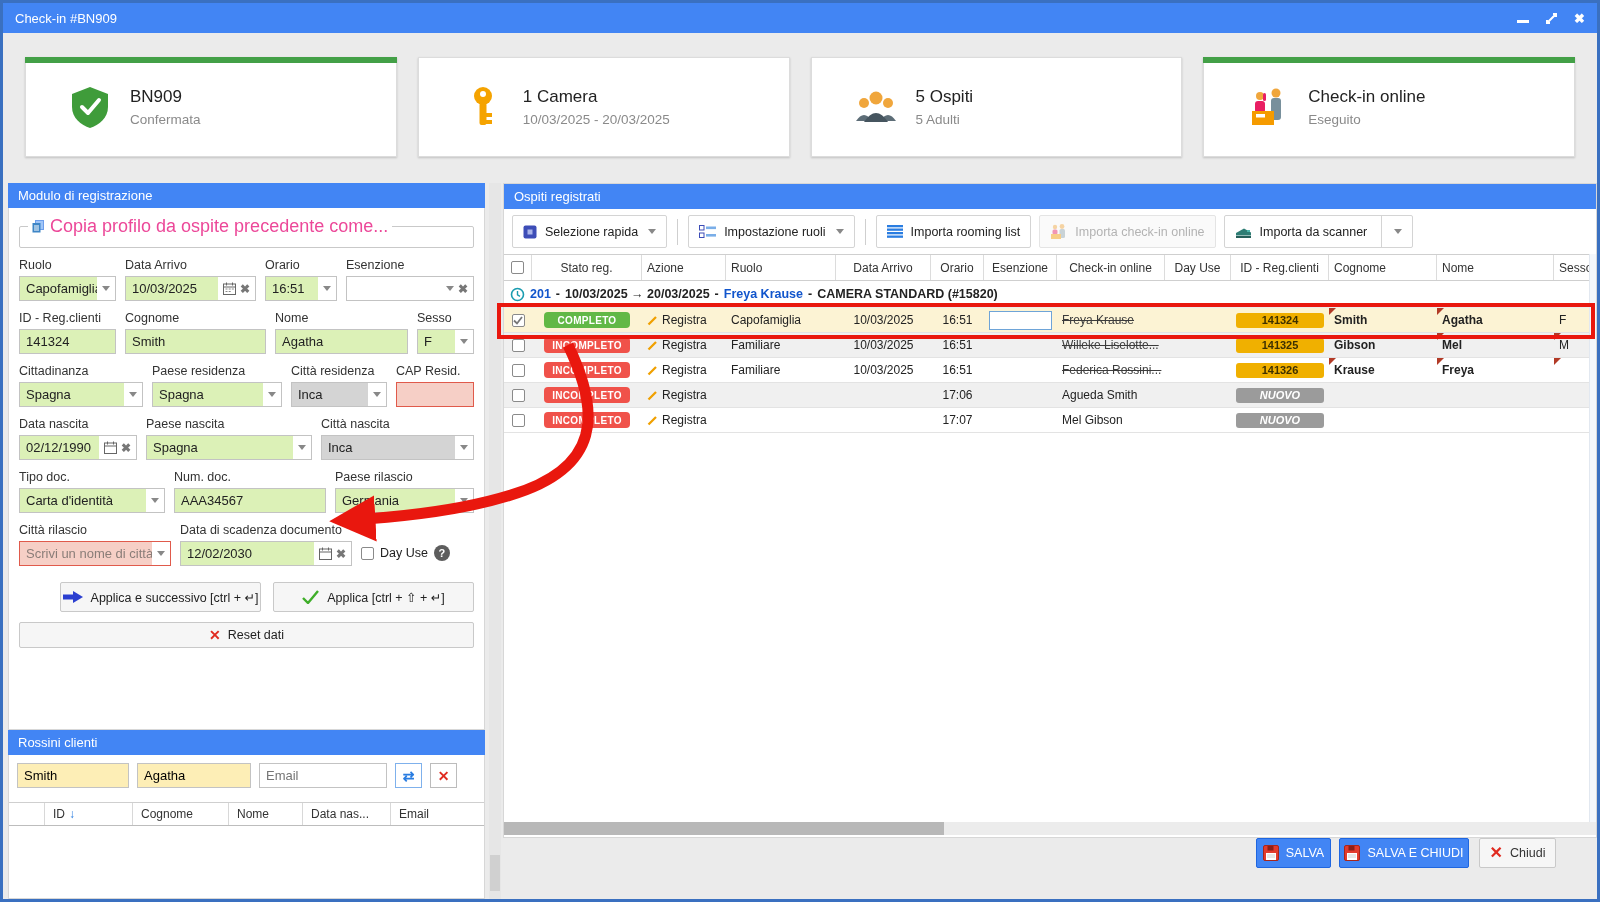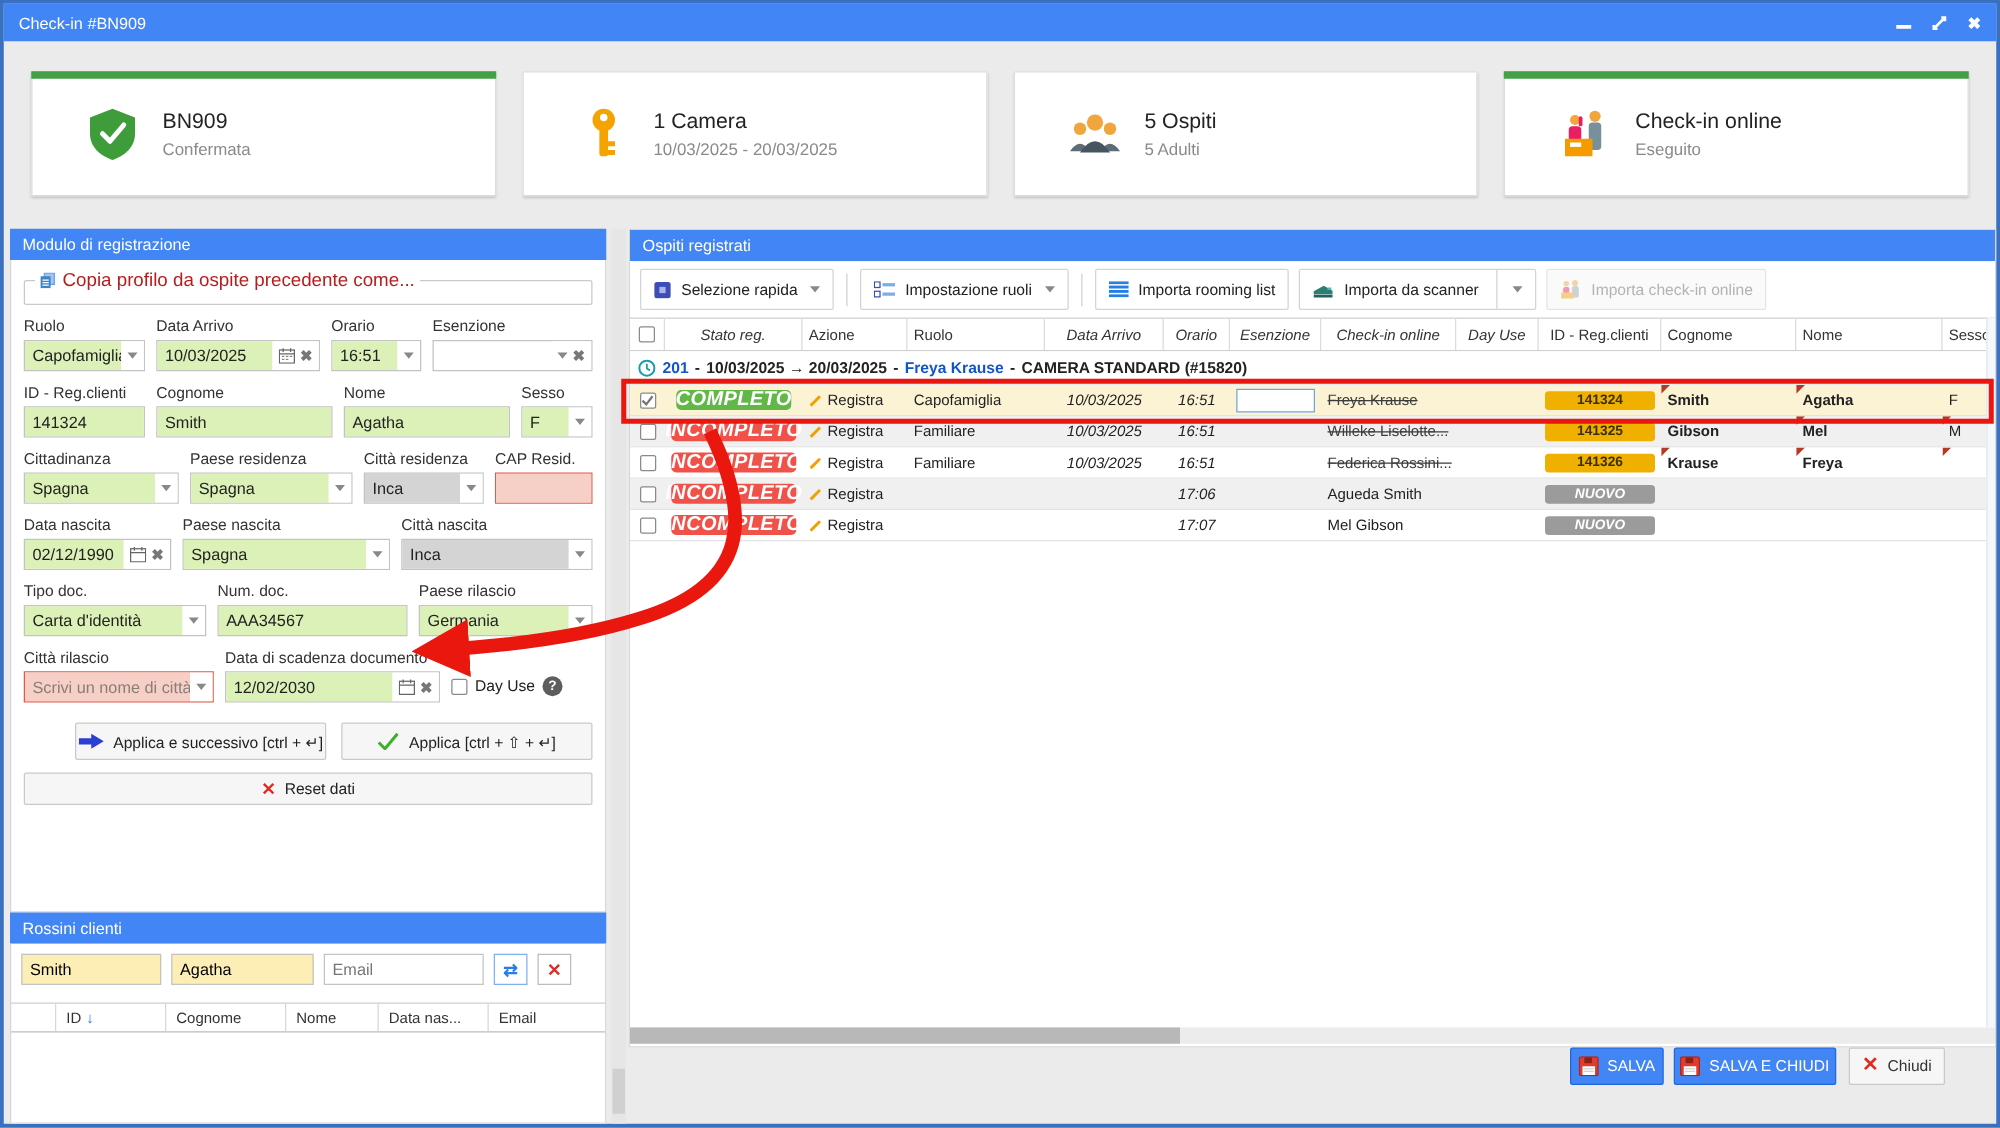--- a/index.html
+++ b/index.html
@@ -22,21 +22,21 @@
   .card.gtop:before{content:"";position:absolute;left:-1px;right:-1px;top:-1px;height:6px;background:#43a047;}
   .card .ic{width:44px;height:44px;flex:0 0 auto;}
   .card .t1{font-size:17px;color:#222;margin-bottom:5px;}
   .card .t2{font-size:13.5px;color:#8a8a8a;}
   
   .phead{position:absolute;height:25px;background:#4285f4;color:#fff;font-size:13px;
     line-height:25px;padding-left:10px;}
   .pbody{position:absolute;background:#fff;border:1px solid #d7d7d7;border-top:none;}
   
   .fieldset{margin:8px 10px 0;border:1px solid #c9c9c9;border-radius:2px;padding:2px 8px 8px;}
-  .fieldset legend{font-size:15px;color:#b91c1c;padding:0 4px;display:flex;align-items:center;gap:5px;}
+  .fieldset legend{font-size:18px;color:#ec4899;padding:0 4px;display:flex;align-items:center;gap:5px;}
   .copybtns{display:flex;gap:10px;margin-top:4px;}
   .copybtn{flex:1;height:26px;background:#fbfbfb;border:1px solid #e2e2e2;color:#ababab;
     font-size:11px;display:flex;align-items:center;justify-content:center;}
   .frow{display:flex;gap:9px;margin:10px 10px 0;}
   .fg{display:flex;flex-direction:column;}
   .fg label{font-size:12.5px;color:#333;margin-bottom:4px;white-space:nowrap;}
   .field{height:25px;border:1px solid #c3c3c3;background:#fff;display:flex;align-items:stretch;font-size:13px;}
   .fval{flex:1;display:flex;align-items:center;padding:0 6px;white-space:nowrap;overflow:hidden;}
   .green .fval{background:#dcf1b7;}
   .grayf .fval{background:#d4d4d4;}
@@ -80,42 +80,42 @@
   .tbtn .caret{margin-left:2px;}
   .tsep{width:1px;height:26px;background:#cfcfcf;margin:0 2px;}
   .tbtn.split .sp{width:1px;height:100%;background:#d4d4d4;margin:0 2px 0 6px;}
   .tbtn.dis{color:#b3b3b3;border-color:#e4e4e4;background:#fafafa;}
   .tbtn.dis svg{opacity:.45;}
   
   .thdr{position:absolute;left:0;top:70px;width:1110px;height:27px;display:flex;
     border-top:1px solid #cfcfcf;border-bottom:1px solid #cfcfcf;font-size:12px;color:#333;background:#fff;}
   .thdr .c{border-right:1px solid #dcdcdc;}
   .c{display:flex;align-items:center;padding:0 5px;white-space:nowrap;overflow:hidden;}
-  .c.ctr{justify-content:center;font-style:italic;}
+  .c.ctr{justify-content:center;}
   .c.cb{width:28px;justify-content:center;}
   .c.stato{width:110px;}
   .c.azione{width:84px;}
   .c.ruolo{width:110px;}
   .c.arrivo{width:95px;}
   .c.orario{width:53px;}
   .c.esenz{width:73px;}
   .c.checkin{width:108px;}
   .c.duse{width:66px;}
   .c.idc{width:98px;justify-content:center;}
   .c.cognome{width:108px;}
   .c.nome{width:117px;}
   .c.sesso{width:50px;}
   .grouprow{position:absolute;left:0;top:97px;width:1110px;height:27px;display:flex;align-items:center;
     gap:5px;padding-left:6px;font-size:12.5px;font-weight:bold;background:#fff;border-bottom:1px solid #ececec;}
   .blue{color:#1155cc;}
   .grow{position:absolute;left:0;width:1110px;height:25px;display:flex;font-size:12px;
     border-bottom:1px solid #e3e3e3;background:#fff;}
   .grow.alt{background:#f0f0f0;}
   .grow.sel{background:#fcf3d4;}
-  .badge{min-width:86px;height:16px;border-radius:4px;color:#fff;font-size:16px;font-weight:bold;
+  .badge{min-width:86px;height:16px;border-radius:4px;color:#fff;font-size:10px;font-weight:bold;
     display:flex;align-items:center;justify-content:center;letter-spacing:.3px;}
   .badge.ok{background:#61b846;}
   .badge.no{background:#f0524a;}
   .idb{width:88px;height:15px;border-radius:3px;font-size:11px;font-weight:bold;display:flex;
     align-items:center;justify-content:center;}
   .idb.y{background:#f0b000;color:#3d3000;}
   .idb.g{background:#9b9b9b;color:#fff;font-style:italic;}
   .strike{text-decoration:line-through;color:#3c3c3c;}
   .bold{font-weight:bold;}
   .chkcell{width:13px;height:13px;border:1px solid #8a8a8a;border-radius:2px;background:#fff;
@@ -505,39 +505,39 @@
       <div class="tsep"></div>
       <div class="tbtn">
         <svg width="16" height="13" viewBox="0 0 16 13">
           <rect x="0" y="0" width="16" height="2.3" fill="#2a7de1"></rect>
           <rect x="0" y="3.5" width="16" height="2.3" fill="#2a7de1"></rect>
           <rect x="0" y="7" width="16" height="2.3" fill="#2a7de1"></rect>
           <rect x="0" y="10.5" width="16" height="2.3" fill="#2a7de1"></rect>
         </svg>
         <span>Importa rooming list</span>
       </div>
+      <div class="tbtn dis">
+        <svg width="17" height="15" viewBox="0 0 17 15">
+          <circle cx="5" cy="3" r="2.2" fill="#f0a63c"></circle>
+          <rect x="2.5" y="5.5" width="5" height="5" rx="1.5" fill="#e91e63"></rect>
+          <circle cx="12" cy="2.5" r="2.4" fill="#f0a63c"></circle>
+          <rect x="9.5" y="5" width="5.5" height="9" rx="1.5" fill="#90a4ae"></rect>
+          <rect x="1" y="10" width="10" height="5" fill="#f59b00"></rect>
+        </svg>
+        <span>Importa check-in online</span>
+      </div>
       <div class="tbtn split">
         <svg width="17" height="14" viewBox="0 0 17 14">
           <path d="M1 8 L9 3.5 L16 7.5 L16 10.5 L1 10.5 Z" fill="#2e7d74"></path>
           <rect x="1" y="11" width="15" height="2" fill="#255f59"></rect>
           <rect x="12" y="5" width="3" height="2" fill="#4db6ac"></rect>
         </svg>
         <span>Importa da scanner</span>
         <span class="sp"></span>
         <span class="caret"></span>
-      </div>
-      <div class="tbtn dis">
-        <svg width="17" height="15" viewBox="0 0 17 15">
-          <circle cx="5" cy="3" r="2.2" fill="#f0a63c"></circle>
-          <rect x="2.5" y="5.5" width="5" height="5" rx="1.5" fill="#e91e63"></rect>
-          <circle cx="12" cy="2.5" r="2.4" fill="#f0a63c"></circle>
-          <rect x="9.5" y="5" width="5.5" height="9" rx="1.5" fill="#90a4ae"></rect>
-          <rect x="1" y="10" width="10" height="5" fill="#f59b00"></rect>
-        </svg>
-        <span>Importa check-in online</span>
       </div>
     </div>
 
     <div class="thdr">
       <div class="c cb">
           <span class="chkcell"></span>
         </div>
       <div class="c stato ctr">Stato reg.</div>
       <div class="c azione">Azione</div>
       <div class="c ruolo">Ruolo</div>

